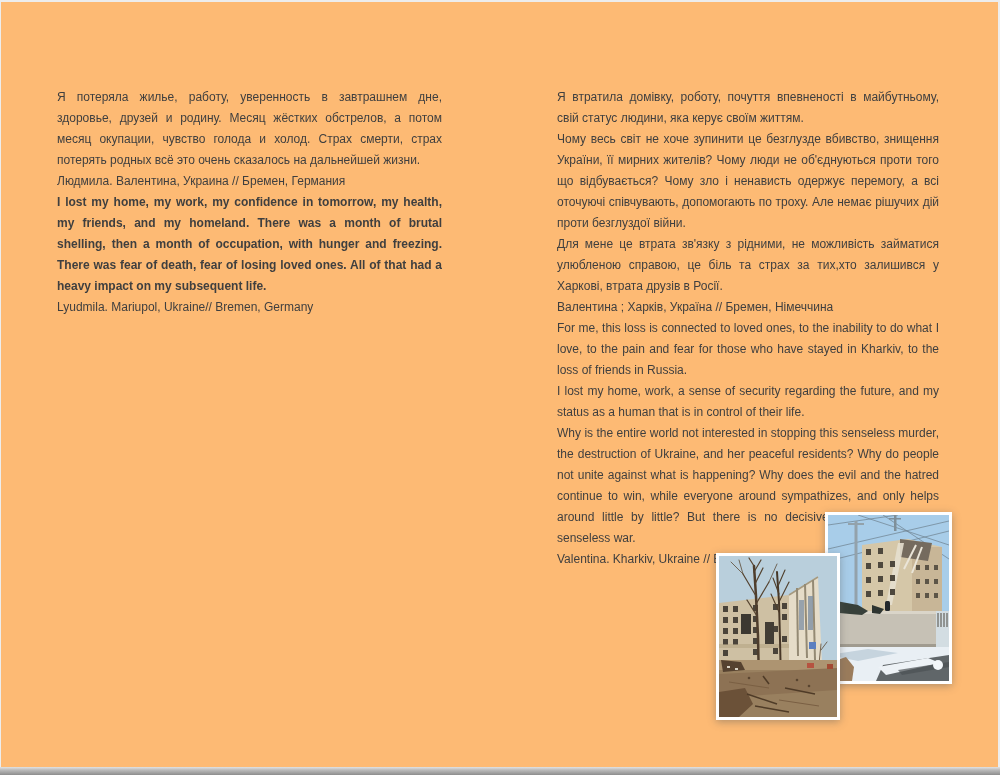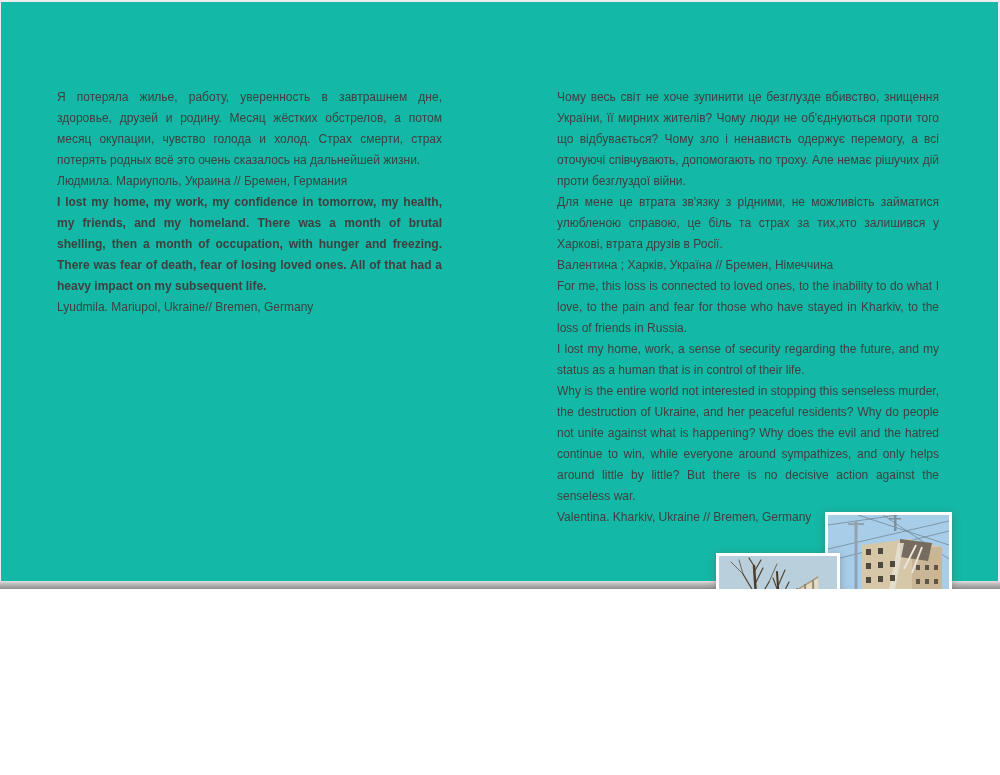--- a/index.html
+++ b/index.html
@@ -1,18 +1,18 @@
 <!DOCTYPE html>
 <html><head>
 <meta charset="utf-8">
 <style>
   html,body{margin:0;padding:0;background:#ffffff;}
   .canvas{
-    position:relative;width:1000px;height:589px;overflow:hidden;
-    background:#14b8a6;
+    position:relative;width:1000px;height:775px;overflow:hidden;
+    background:#fdba74;
     font-family:"Liberation Sans","DejaVu Sans",sans-serif;
     color:#3f3f3f;
   }
   .edge-top{position:absolute;top:0;left:0;width:100%;height:2px;background:#ededed;}
   .edge-left{position:absolute;top:0;left:0;width:1px;height:100%;background:#ededed;}
   .edge-right{position:absolute;top:0;right:0;width:2px;height:100%;background:#ededed;}
   .bottom-band{position:absolute;left:0;bottom:0;width:100%;height:8px;
     background:linear-gradient(180deg,#e2e2e2 0%,#bdbdbd 35%,#8d8d8d 100%);}
   .col{position:absolute;top:87px;font-size:12px;line-height:21px;}
   .col-left{left:57px;width:385px;}
@@ -31,26 +31,27 @@
 </head>
 <body>
 
 <div class="canvas">
   <div class="edge-top"></div>
   <div class="edge-left"></div>
   <div class="edge-right"></div>
 
   <div class="col col-left">
     <p class="para">Я потеряла жилье, работу, уверенность в завтрашнем дне, здоровье, друзей и родину. Месяц жёстких обстрелов, а потом месяц окупации, чувство голода и холод. Страх смерти, страх потерять родных всё это очень сказалось на дальнейшей жизни.</p>
-    <p class="attr">Людмила. Мариуполь, Украина // Бремен, Германия</p>
+    <p class="attr">Людмила. Валентина, Украина // Бремен, Германия</p>
     <p class="para gap-lg">I lost my home, my work, my confidence in tomorrow, my health, my friends, and my homeland. There was a month of brutal shelling, then a month of occupation, with hunger and freezing. There was fear of death, fear of losing loved ones. All of that had a heavy impact on my subsequent life.</p>
     <p class="attr">Lyudmila. Mariupol, Ukraine// Bremen, Germany</p>
   </div>
 
   <div class="col col-right">
+    <p class="para">Я втратила домівку, роботу, почуття впевненості в майбутньому, свій статус людини, яка керує своїм життям.</p>
     <p class="para">Чому весь світ не хоче зупинити це безглузде вбивство, знищення України, її мирних жителів? Чому люди не об'єднуються проти того що відбувається? Чому зло і ненависть одержує перемогу, а всі оточуючі співчувають, допомогають по троху. Але немає рішучих дій проти безглуздої війни.</p>
     <p class="para">Для мене це втрата зв'язку з рідними, не можливість займатися улюбленою справою, це біль та страх за тих,хто залишився у Харкові, втрата друзів в Росії.</p>
     <p class="attr">Валентина ; Харків, Україна // Бремен, Німеччина</p>
     <p class="para">For me, this loss is connected to loved ones, to the inability to do what I love, to the pain and fear for those who have stayed in Kharkiv, to the loss of friends in Russia.</p>
     <p class="para gap-md">I lost my home, work, a sense of security regarding the future, and my status as a human that is in control of their life.</p>
     <p class="para">Why is the entire world not interested in stopping this senseless murder, the destruction of Ukraine, and her peaceful residents? Why do people not unite against what is happening? Why does the evil and the hatred continue to win, while everyone around sympathizes, and only helps around little by little? But there is no decisive action against the senseless war.</p>
     <p class="attr">Valentina. Kharkiv, Ukraine // Bremen, Germany</p>
   </div>
 
   <div class="photo photo-back" role="img" aria-label="Shelled multi-storey apartment building with collapsed upper corner, power lines, concrete wall and snow in the foreground">

